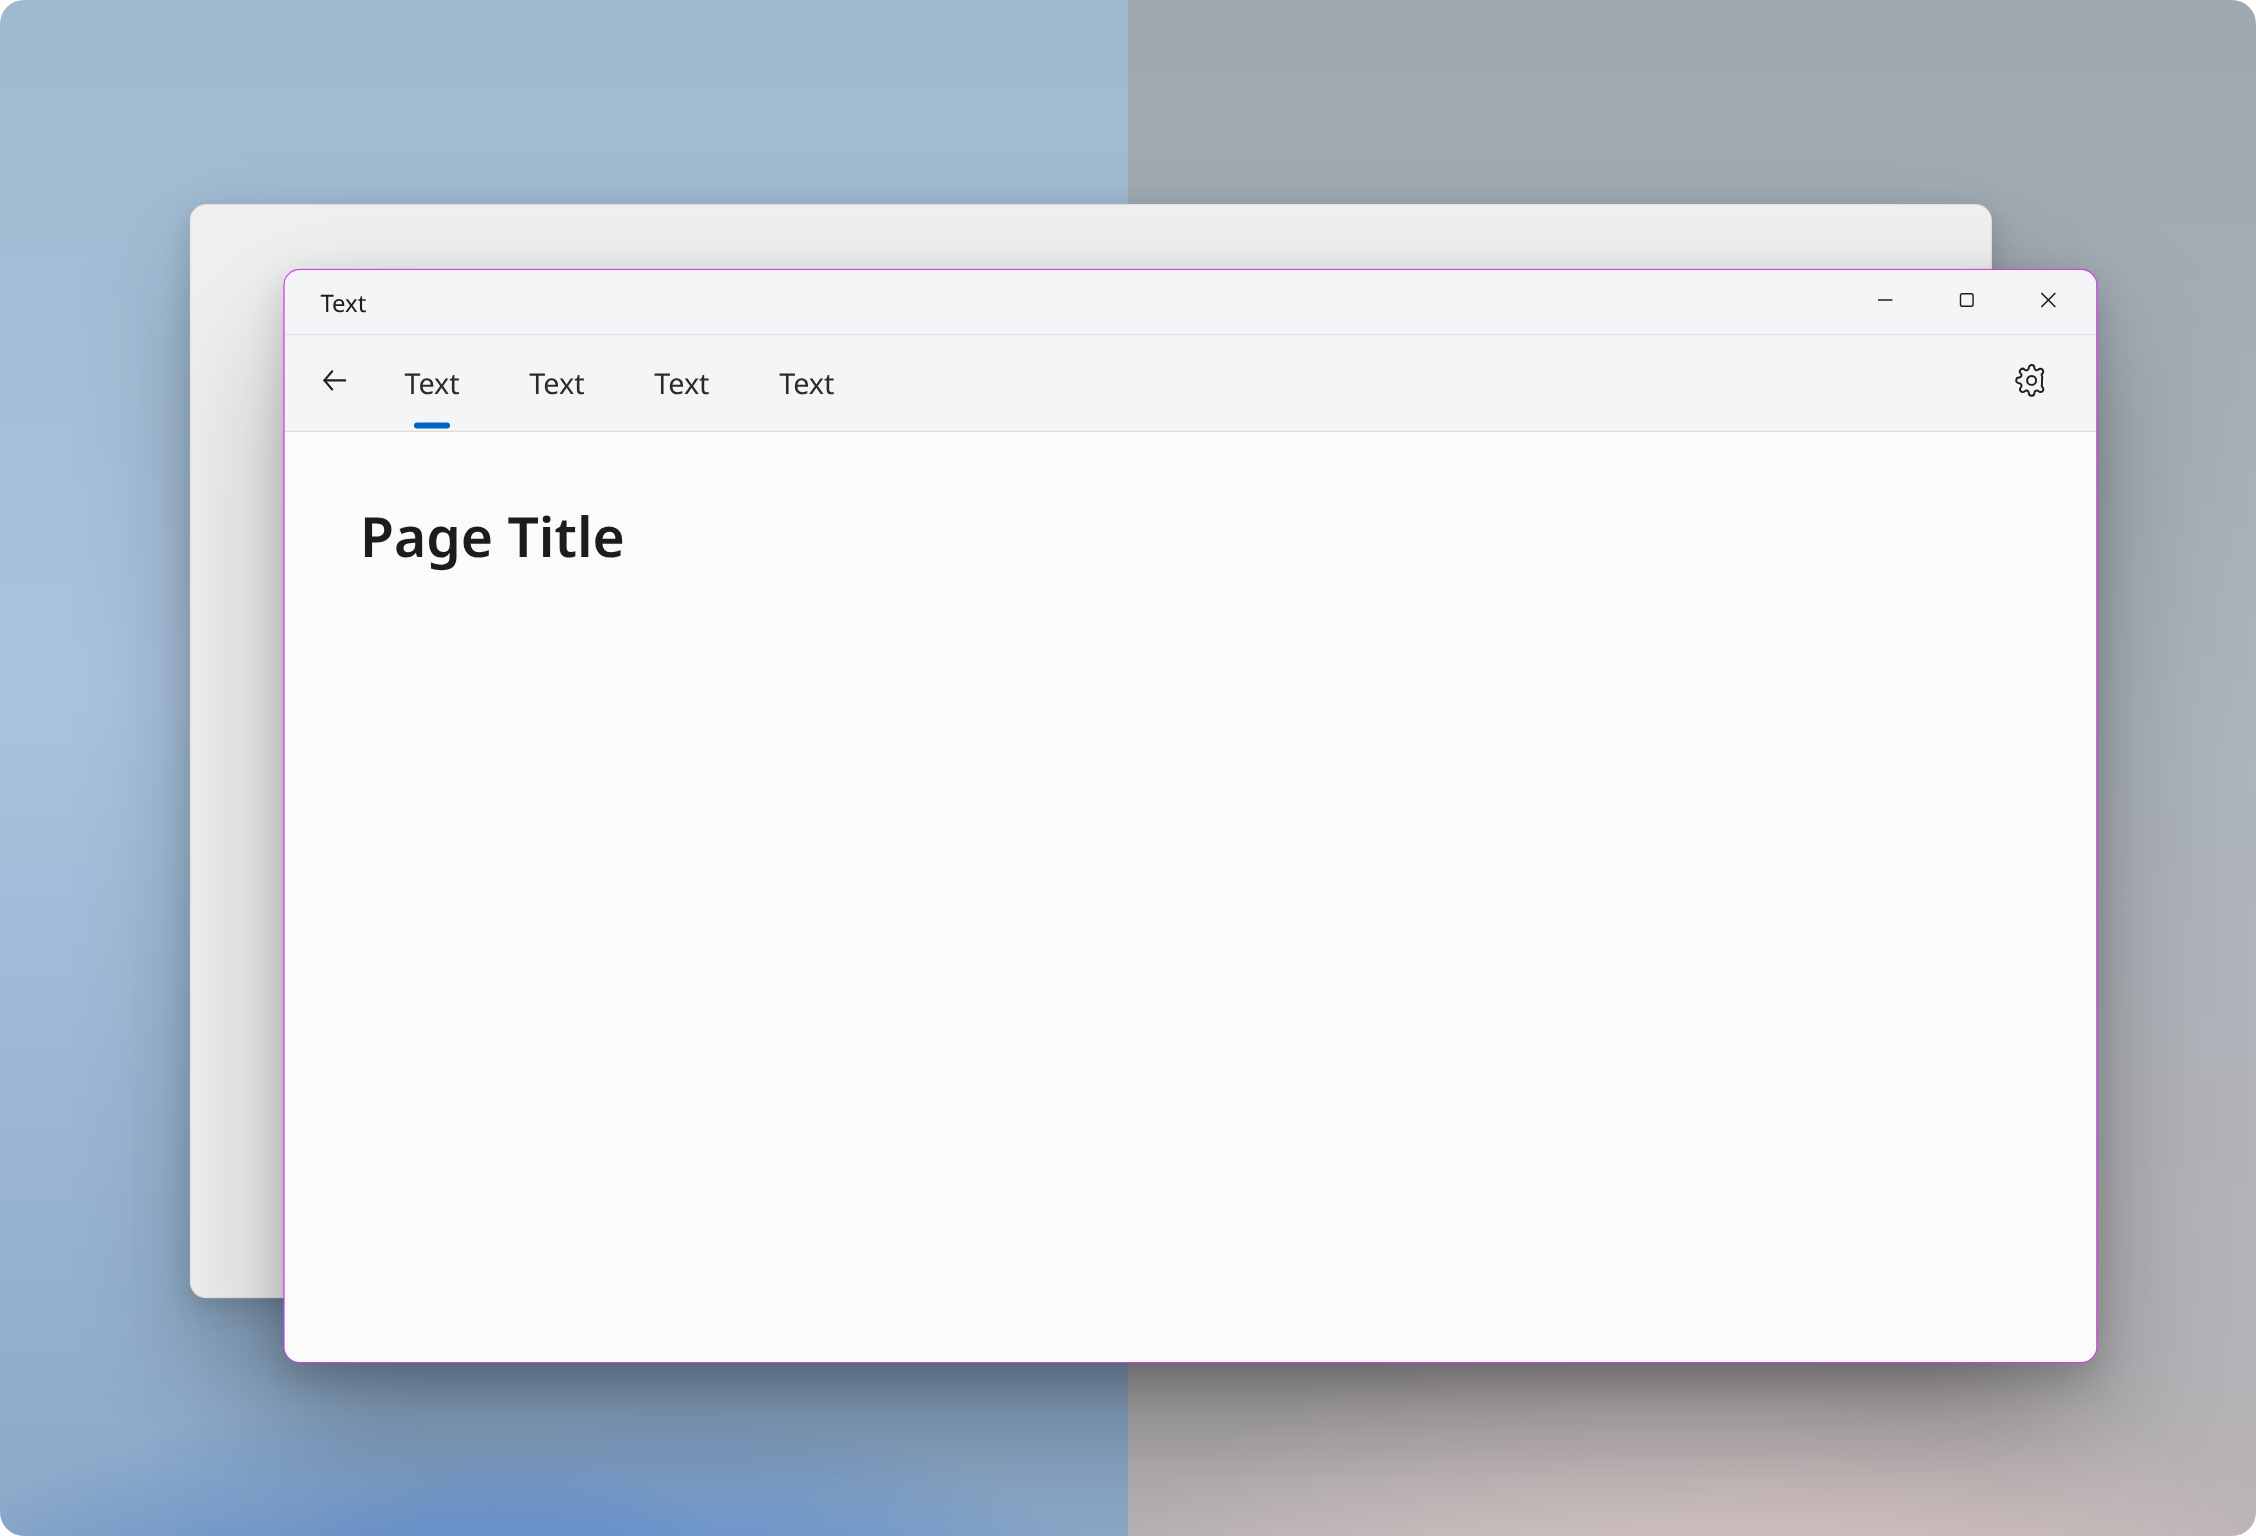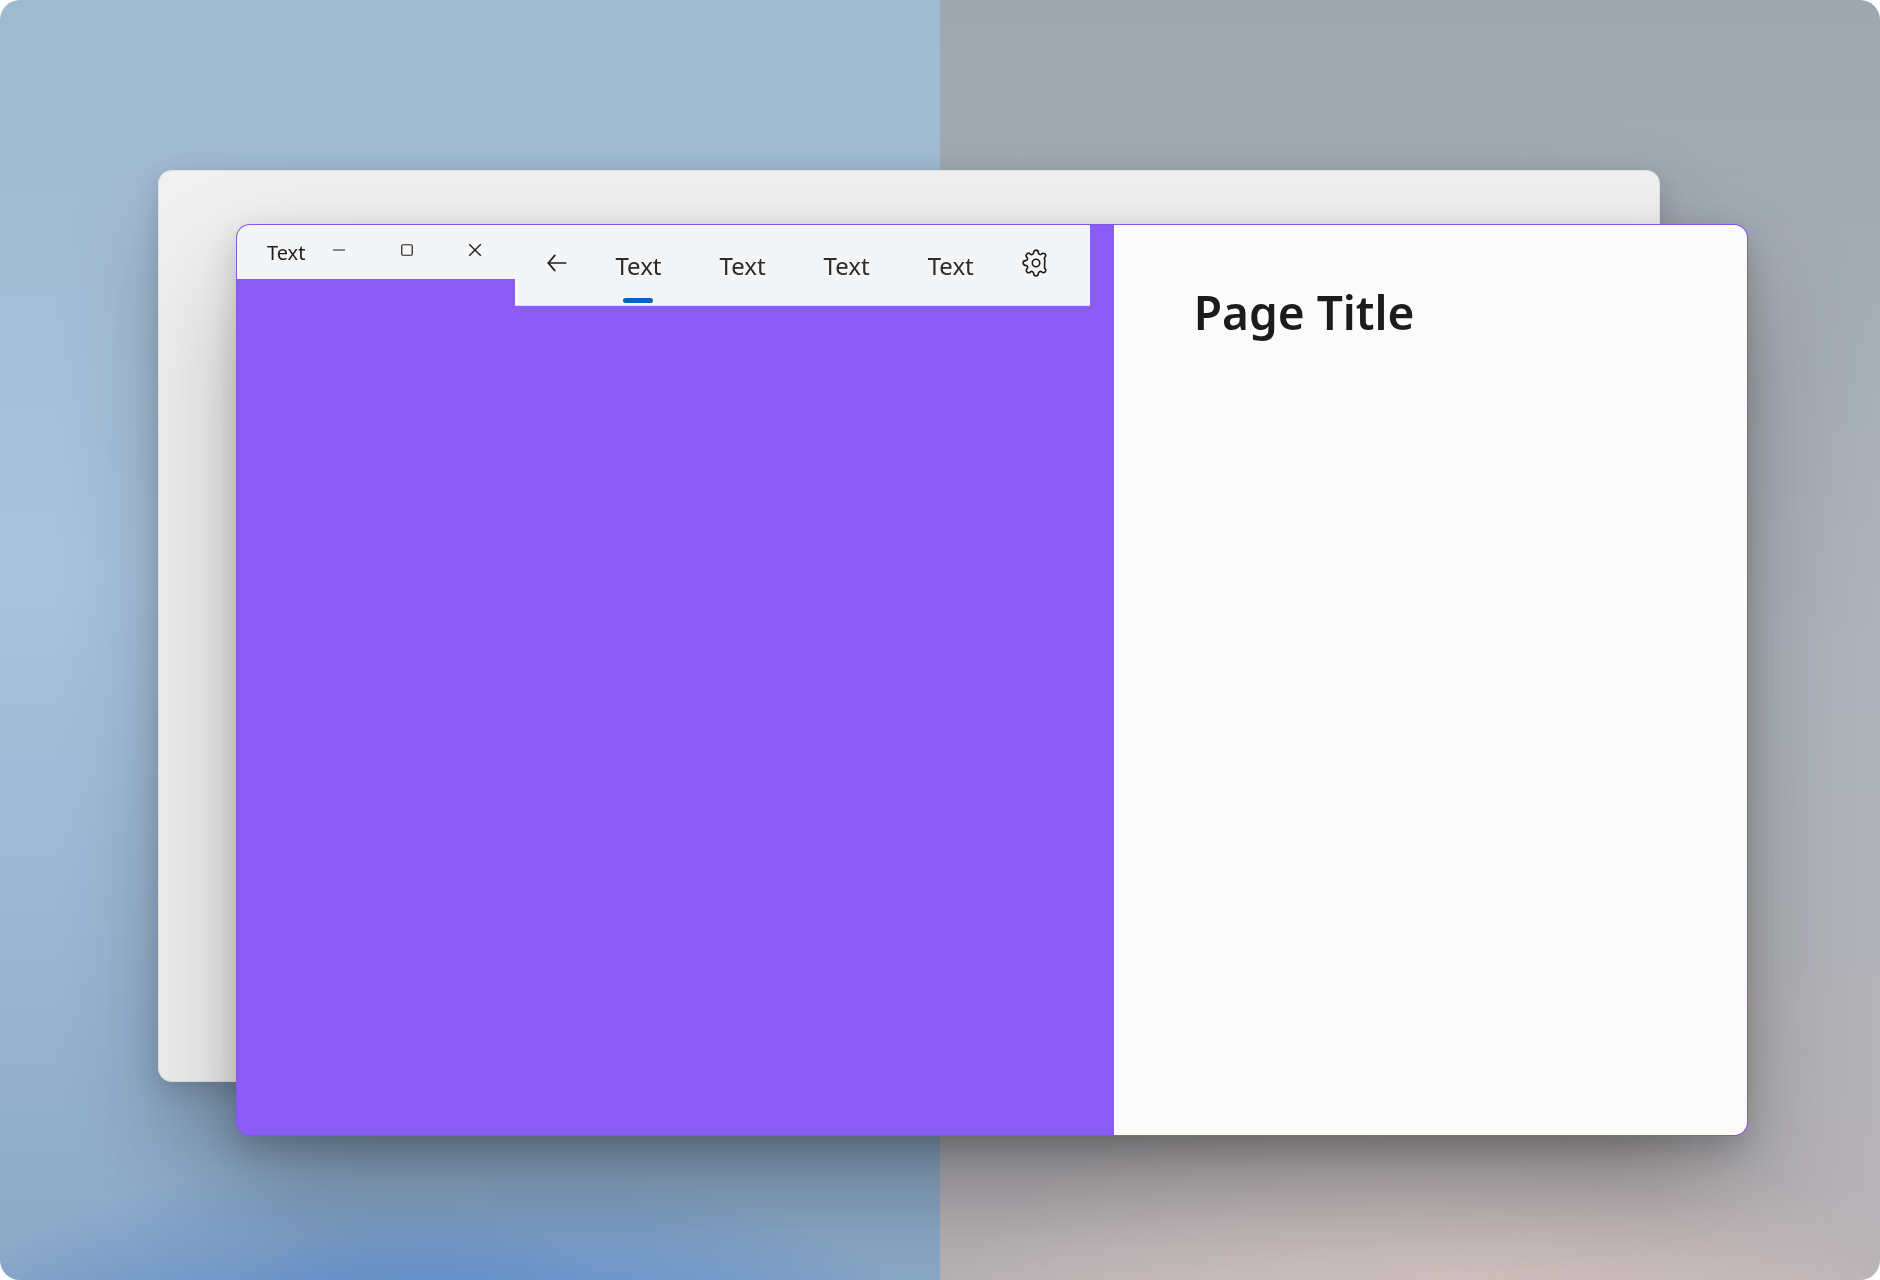--- a/index.html
+++ b/index.html
@@ -54,28 +54,28 @@
     border: 1px solid rgba(0,0,0,0.06);
   }
 
   
   .window {
     position: absolute;
     left: 236px;
     top: 224px;
     width: 1510px;
     height: 910px;
-    background: #8b5cf6;
+    background: #d946ef;
     border-radius: 14px;
     box-shadow:
       0 60px 120px rgba(0,0,0,0.25),
       0 12px 32px rgba(0,0,0,0.18);
     border: 1px solid rgba(0,0,0,0.06);
     display: flex;
-    flex-direction: row;
+    flex-direction: column;
     overflow: hidden;
   }
 
   
   .titlebar {
     height: 54px;
     display: flex;
     align-items: center;
     background: #f3f5f7;
   }
@@ -153,22 +153,21 @@
     justify-content: center;
     color: #1e1e1e;
     cursor: default;
     margin-right: 12px;
   }
 
   
   .content {
     flex: 1;
     background: #fbfbfb;
-    padding: 56px 80px;
-    margin-left: 24px;
+    padding: 56px 63px;
   }
   .page-title {
     font-size: 46px;
     font-weight: 600;
     color: #1c1c1c;
     margin: 0;
   }
 </style>
 </head>
 <body>

